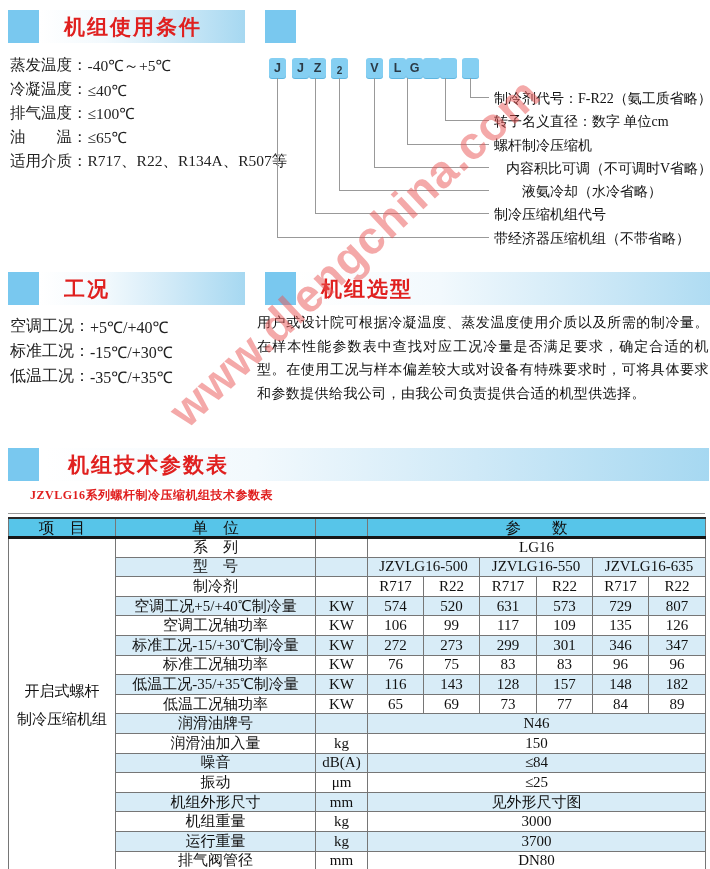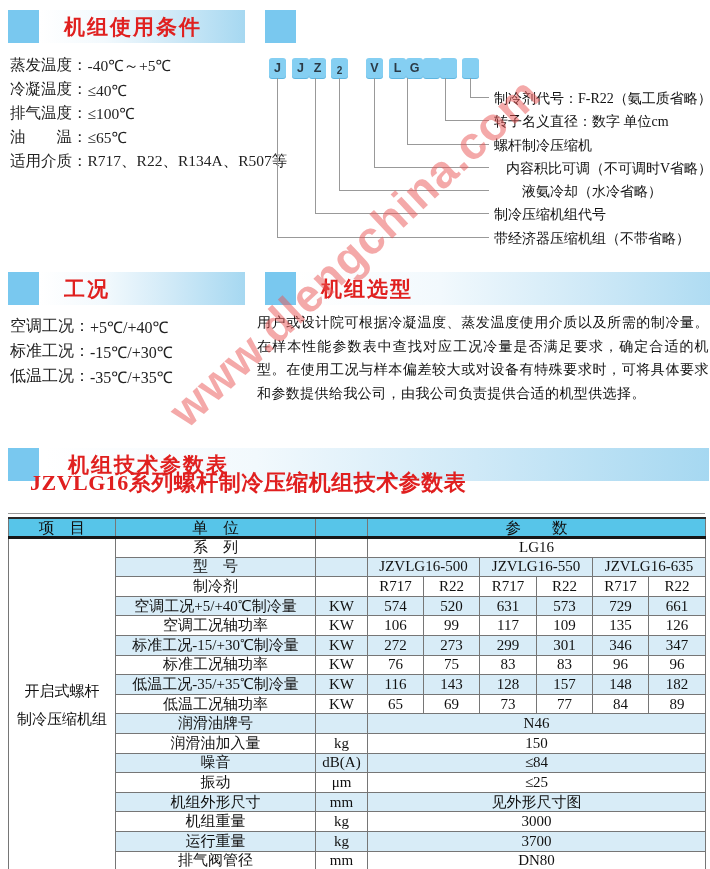--- a/index.html
+++ b/index.html
@@ -27,21 +27,21 @@
         box-shadow:0 1px 0 #5fb6e0}
   .mbox.small{font-size:10px;align-items:flex-end;padding-bottom:2px}
   .conn{position:absolute;border-left:1px solid #999;border-bottom:1px solid #999}
   .mlabel{position:absolute;left:494px;font-size:14px;color:#111;white-space:nowrap}
 
   
   .para{position:absolute;left:257px;top:311px;width:452px;font-size:14px;line-height:23.7px;
         text-align:justify;color:#111;letter-spacing:.4px}
 
   
-  .tbl-title{position:absolute;left:30px;top:468px;font-size:22px;font-weight:bold;color:#e01f1f;letter-spacing:.5px}
+  .tbl-title{position:absolute;left:30px;top:487px;font-size:12px;font-weight:bold;color:#e01f1f;letter-spacing:.5px}
   .topline{position:absolute;left:8px;top:513px;width:697px;height:0;border-top:1px solid #9a9a9a}
   table.ptable{position:absolute;left:8px;top:517px;width:697px;border-collapse:collapse;table-layout:fixed}
   .ptable th,.ptable td{border:1px solid #767676;height:19.6px;padding:0;font-size:15px;line-height:1;
         overflow:hidden;white-space:nowrap;color:#111;font-weight:normal}
   .ptable th{background:#57c5e9;border-top:2px solid #2a2a2a;border-bottom:3px solid #161616;font-size:15.5px;text-align:center}
   .b{background:#d8ecf7}
   .w{background:#ffffff}
   .cc{text-align:center}
   .lc{text-align:center;padding-left:5px}
   .group{background:#fff;vertical-align:middle;text-align:center;font-size:15px}
@@ -191,21 +191,21 @@
           <td class="cc w">R22</td>
         </tr>
         <tr>
           <td class="lc b">空调工况+5/+40℃制冷量</td>
           <td class="cc b">KW</td>
           <td class="cc b">574</td>
           <td class="cc b">520</td>
           <td class="cc b">631</td>
           <td class="cc b">573</td>
           <td class="cc b">729</td>
-          <td class="cc b">661</td>
+          <td class="cc b">807</td>
         </tr>
         <tr>
           <td class="lc w">空调工况轴功率</td>
           <td class="cc w">KW</td>
           <td class="cc w">106</td>
           <td class="cc w">99</td>
           <td class="cc w">117</td>
           <td class="cc w">109</td>
           <td class="cc w">135</td>
           <td class="cc w">126</td>

